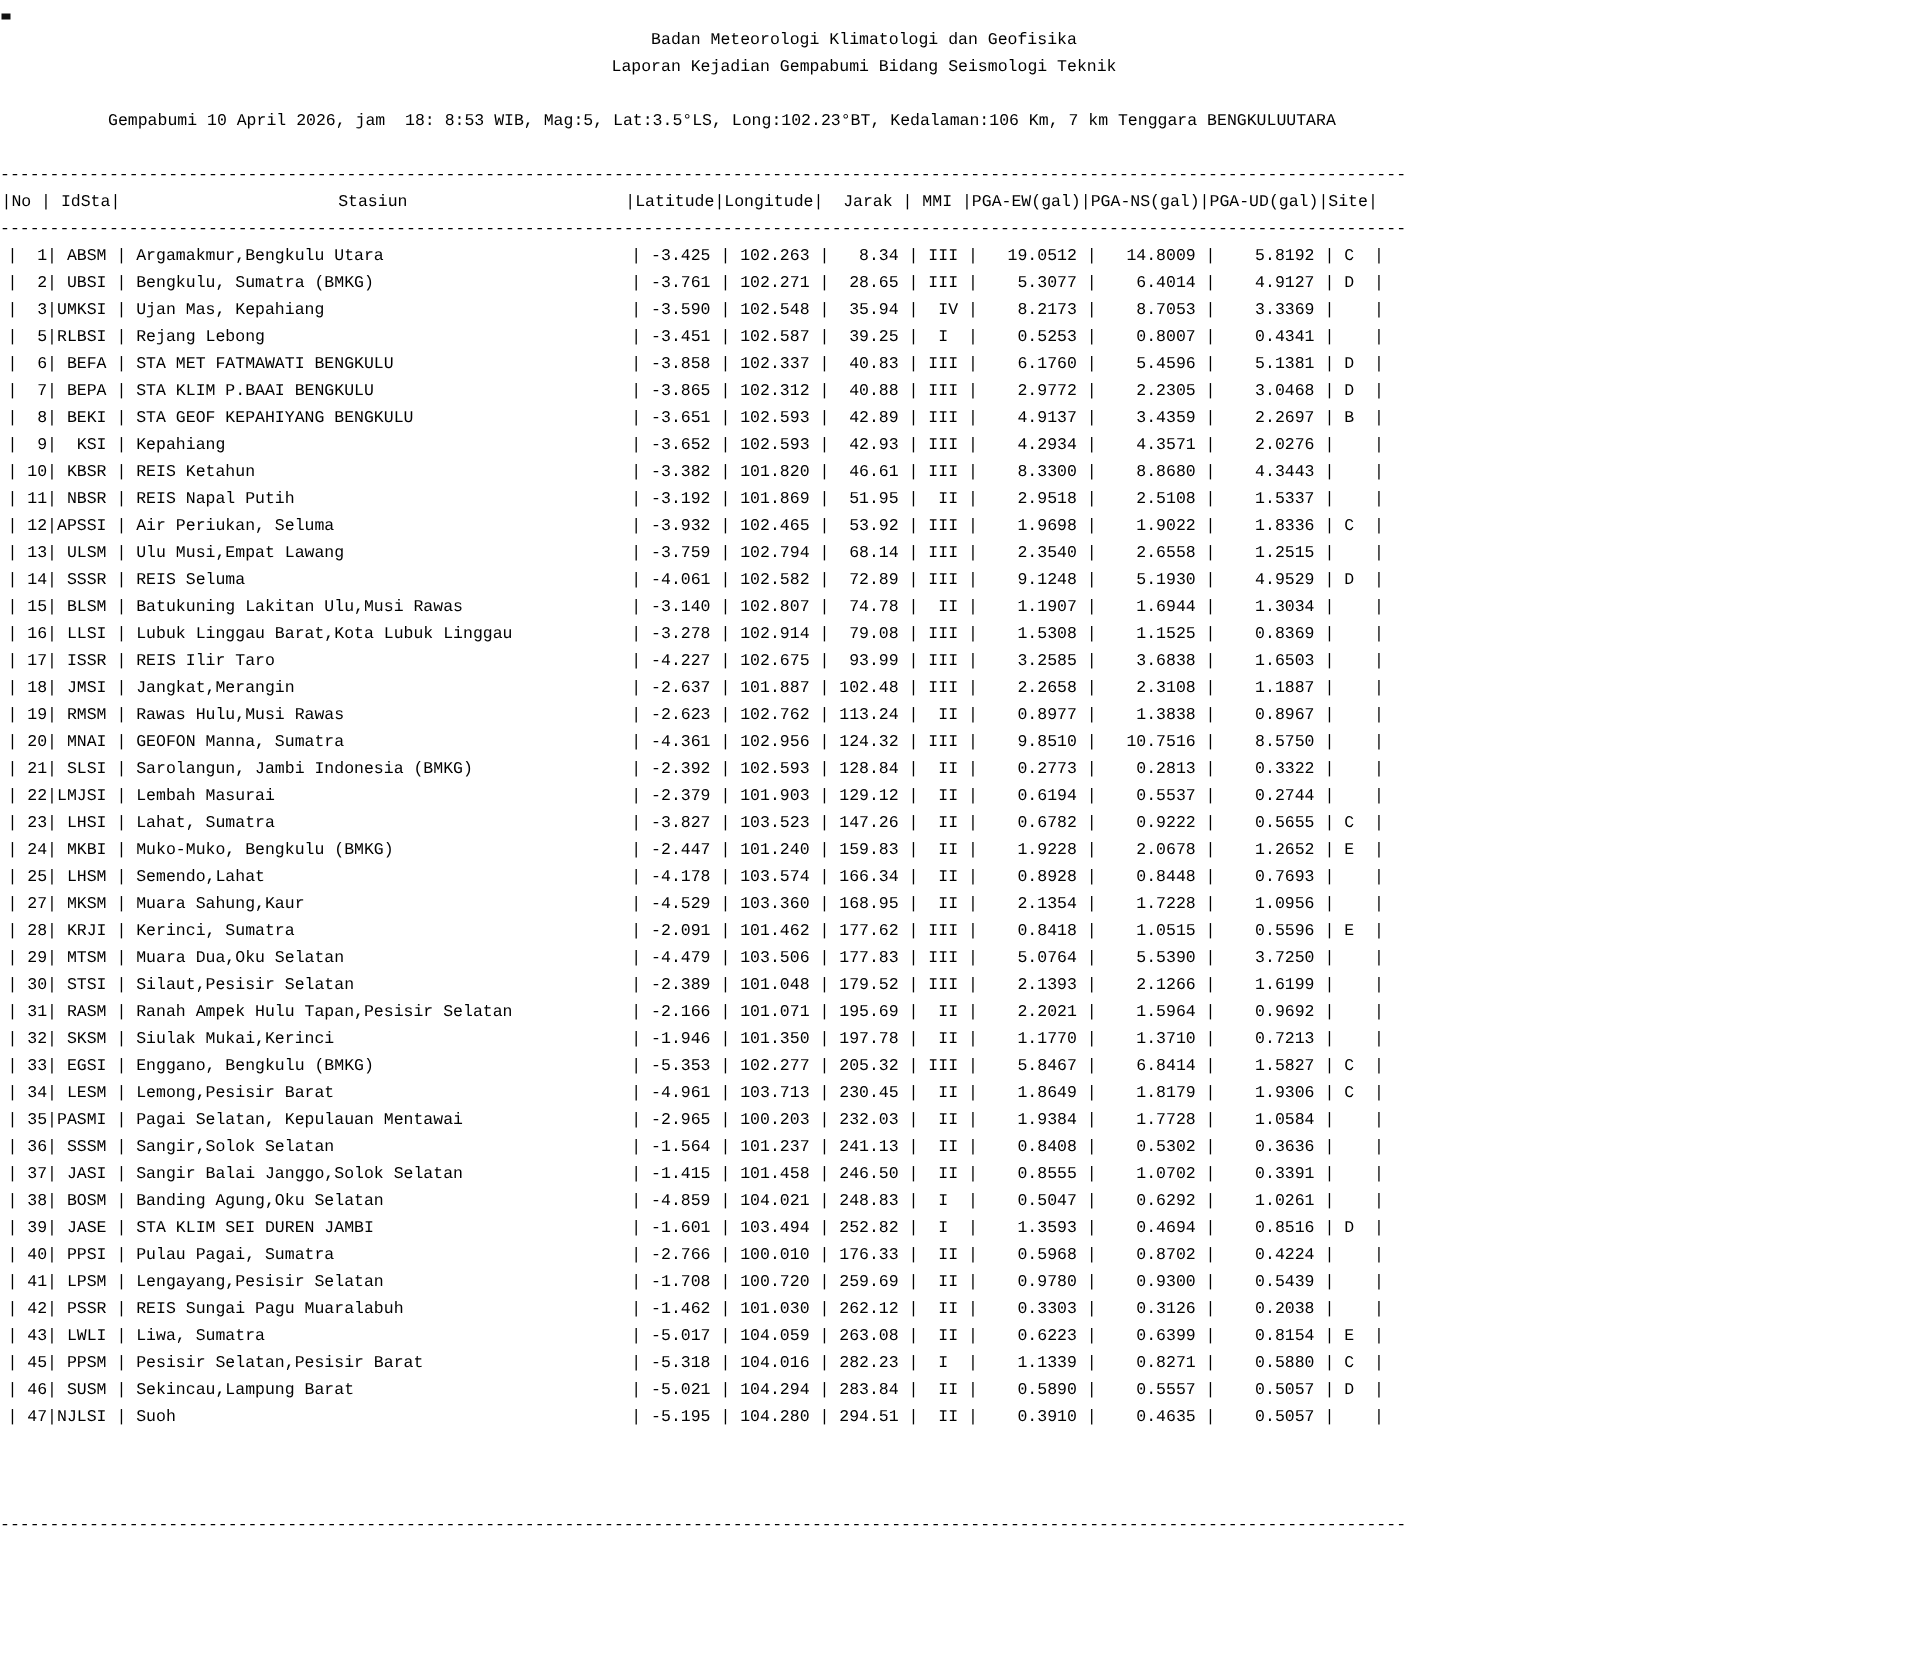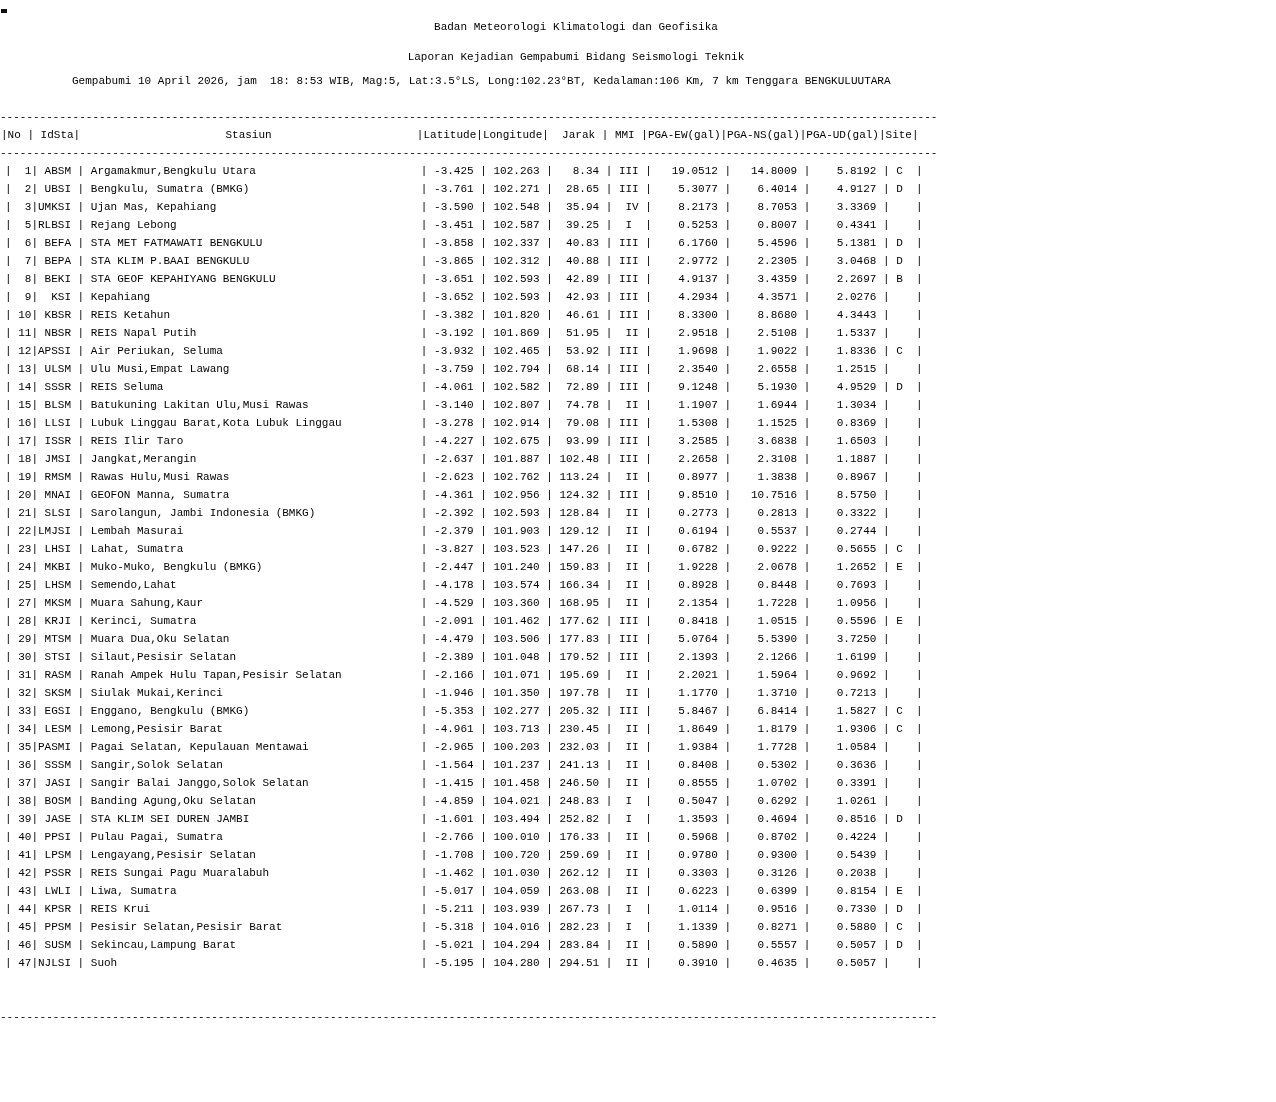--- a/index.html
+++ b/index.html
@@ -45,21 +45,21 @@
   }
 </style>
 </head>
 <body>
 
 <div class="page">
   <div class="artifact"></div>
 
   <div class="line center" style="top:18px">Badan Meteorologi Klimatologi dan Geofisika</div>
 
-  <div class="line center" style="top:48px">Laporan Kejadian Gempabumi Bidang Seismologi Teknik</div>
+  <div class="line center" style="top:36px">Laporan Kejadian Gempabumi Bidang Seismologi Teknik</div>
 
   <div class="line" style="top:72px; left:72px">Gempabumi 10 April 2026, jam  18: 8:53 WIB, Mag:5, Lat:3.5°LS, Long:102.23°BT, Kedalaman:106 Km, 7 km Tenggara BENGKULUUTARA</div>
 
   <div class="line sep" style="top:108px">----------------------------------------------------------------------------------------------------------------------------------------------</div>
 
   <div class="line" id="table-header" style="top:126px; left:1px">|No | IdSta|                      Stasiun                      |Latitude|Longitude|  Jarak | MMI |PGA-EW(gal)|PGA-NS(gal)|PGA-UD(gal)|Site|</div>
 
   <div class="line sep" style="top:144px">----------------------------------------------------------------------------------------------------------------------------------------------</div>
 
   <div id="rows" style="position:absolute; top:162px; left:5px">
@@ -97,20 +97,19 @@
       <div class="rowline">| 34| LESM | Lemong,Pesisir Barat                              | -4.961 | 103.713 | 230.45 |  II |    1.8649 |    1.8179 |    1.9306 | C  |</div>
       <div class="rowline">| 35|PASMI | Pagai Selatan, Kepulauan Mentawai                 | -2.965 | 100.203 | 232.03 |  II |    1.9384 |    1.7728 |    1.0584 |    |</div>
       <div class="rowline">| 36| SSSM | Sangir,Solok Selatan                              | -1.564 | 101.237 | 241.13 |  II |    0.8408 |    0.5302 |    0.3636 |    |</div>
       <div class="rowline">| 37| JASI | Sangir Balai Janggo,Solok Selatan                 | -1.415 | 101.458 | 246.50 |  II |    0.8555 |    1.0702 |    0.3391 |    |</div>
       <div class="rowline">| 38| BOSM | Banding Agung,Oku Selatan                         | -4.859 | 104.021 | 248.83 |  I  |    0.5047 |    0.6292 |    1.0261 |    |</div>
       <div class="rowline">| 39| JASE | STA KLIM SEI DUREN JAMBI                          | -1.601 | 103.494 | 252.82 |  I  |    1.3593 |    0.4694 |    0.8516 | D  |</div>
       <div class="rowline">| 40| PPSI | Pulau Pagai, Sumatra                              | -2.766 | 100.010 | 176.33 |  II |    0.5968 |    0.8702 |    0.4224 |    |</div>
       <div class="rowline">| 41| LPSM | Lengayang,Pesisir Selatan                         | -1.708 | 100.720 | 259.69 |  II |    0.9780 |    0.9300 |    0.5439 |    |</div>
       <div class="rowline">| 42| PSSR | REIS Sungai Pagu Muaralabuh                       | -1.462 | 101.030 | 262.12 |  II |    0.3303 |    0.3126 |    0.2038 |    |</div>
       <div class="rowline">| 43| LWLI | Liwa, Sumatra                                     | -5.017 | 104.059 | 263.08 |  II |    0.6223 |    0.6399 |    0.8154 | E  |</div>
-      <div class="rowline">| 44| KPSR | REIS Krui                                         | -5.211 | 103.939 | 267.73 |  I  |    1.0114 |    0.9516 |    0.7330 | D  |</div>
       <div class="rowline">| 45| PPSM | Pesisir Selatan,Pesisir Barat                     | -5.318 | 104.016 | 282.23 |  I  |    1.1339 |    0.8271 |    0.5880 | C  |</div>
       <div class="rowline">| 46| SUSM | Sekincau,Lampung Barat                            | -5.021 | 104.294 | 283.84 |  II |    0.5890 |    0.5557 |    0.5057 | D  |</div>
       <div class="rowline">| 47|NJLSI | Suoh                                              | -5.195 | 104.280 | 294.51 |  II |    0.3910 |    0.4635 |    0.5057 |    |</div>
     </div>
 
   <div class="line sep" style="top:1008px">----------------------------------------------------------------------------------------------------------------------------------------------</div>
 </div>
 
 </body></html>

